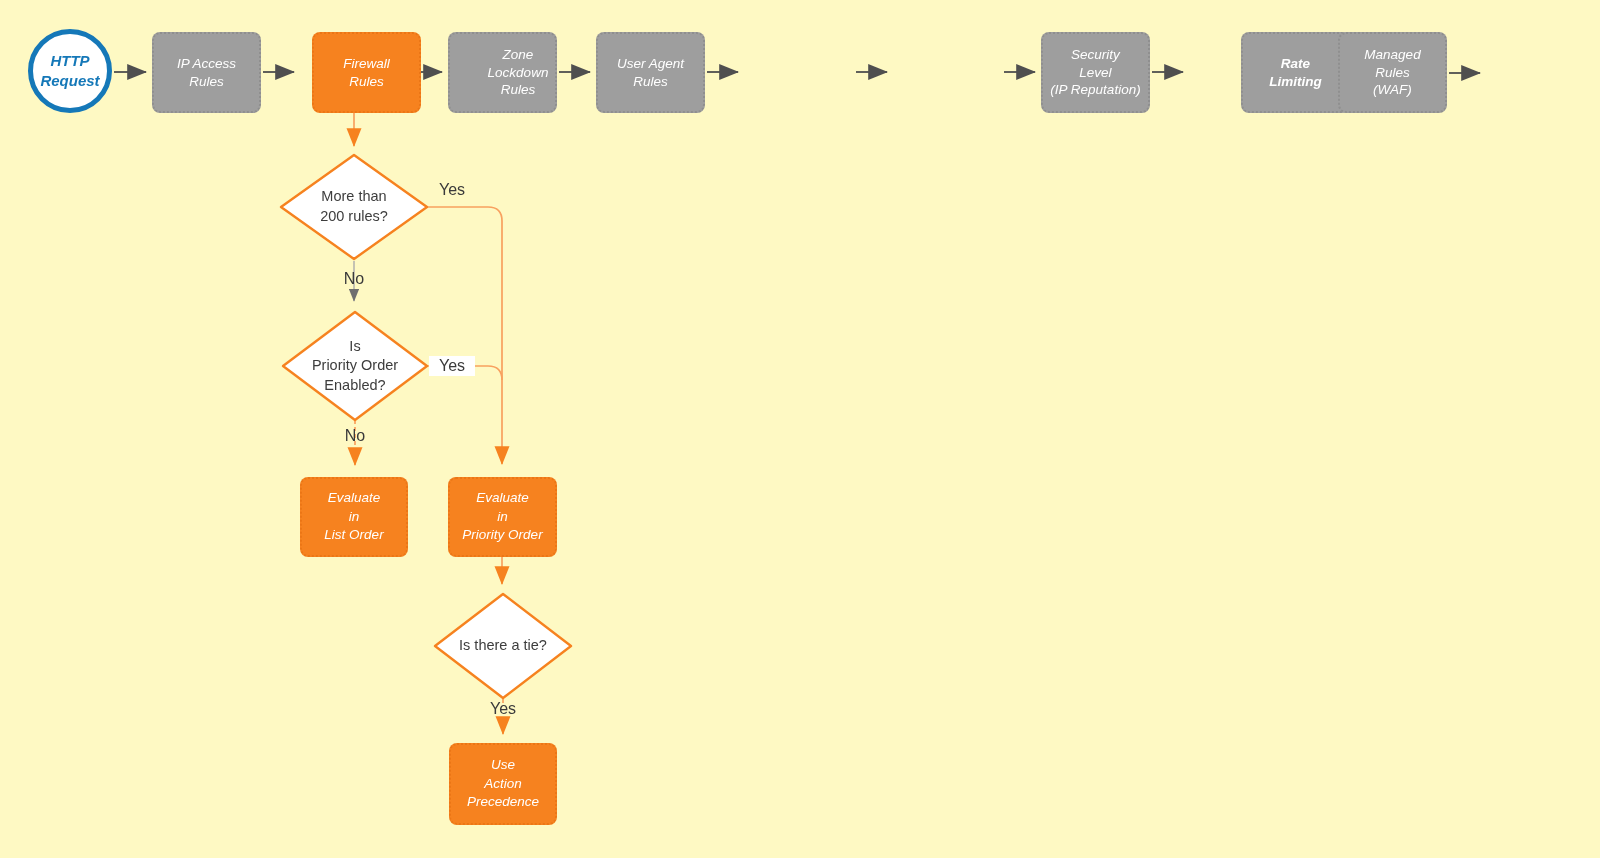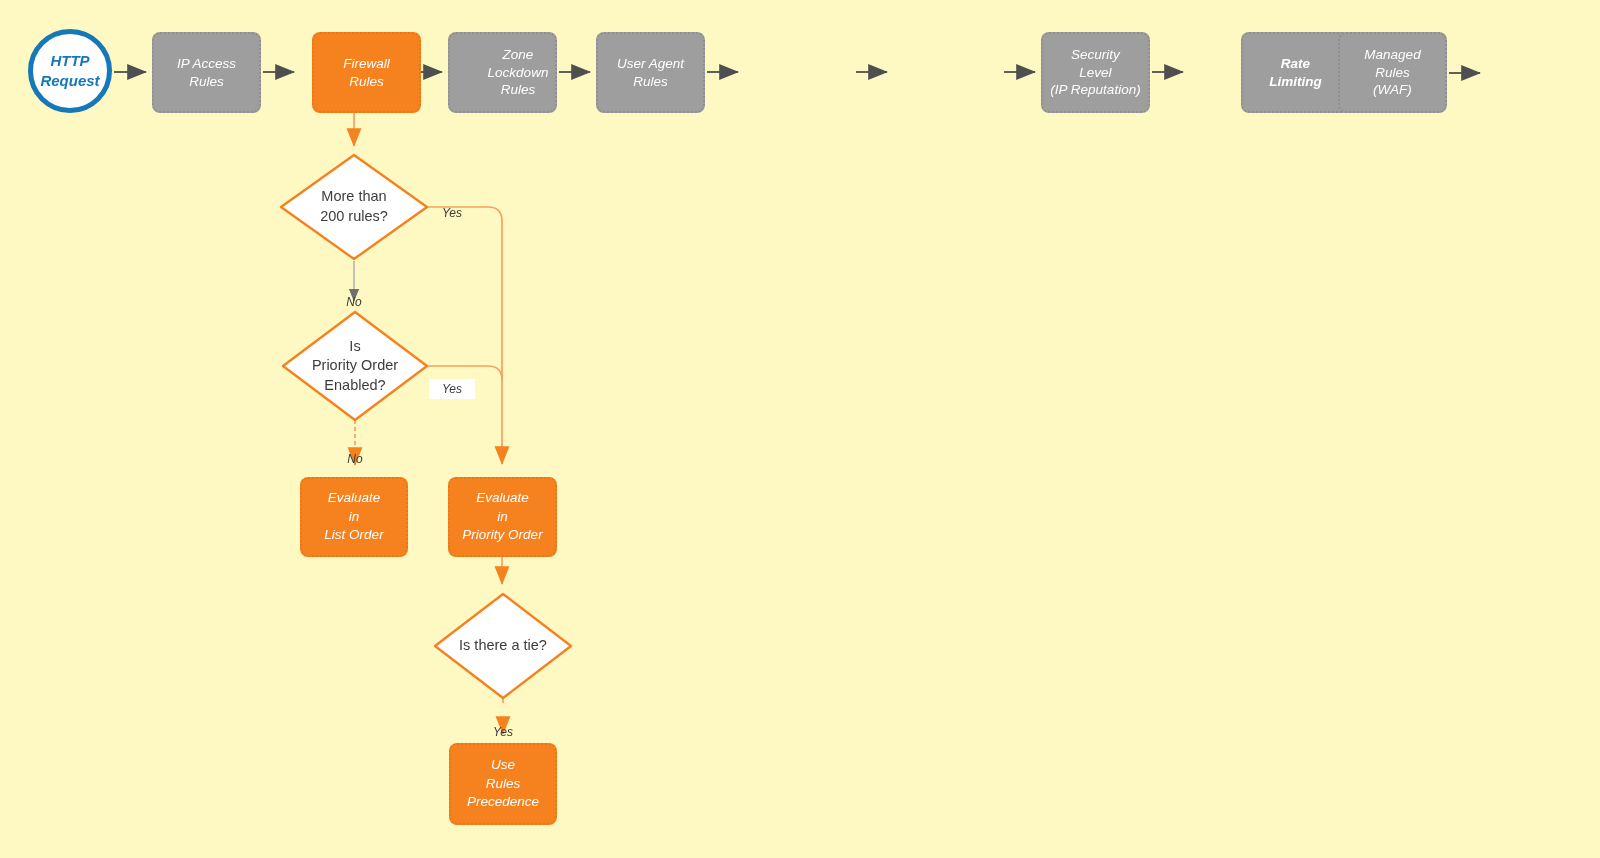--- a/index.html
+++ b/index.html
@@ -48,21 +48,21 @@
     background:#fff;border:5px solid var(--blue);
     color:var(--blue);font-weight:bold;font-style:italic;font-size:15px;line-height:1.35;
   }
   .circle.filled{background:var(--blue);border:none;color:#fff;}
   .dmd-label{
     position:absolute;display:flex;align-items:center;justify-content:center;
     text-align:center;white-space:pre-line;color:#3D3D3D;font-size:14.5px;line-height:1.35;
   }
   .edge-label{
     position:absolute;width:40px;height:20px;display:flex;align-items:center;justify-content:center;
-    font-style:italic;font-size:12px;color:#3A3A3A;margin-top:23px;
+    font-size:16px;color:#3A3A3A;
   }
   .edge-label.on-line{background:#ffffff;padding:0 3px;}
 </style>
 </head>
 <body>
 
 <div class="canvas">
 
   <svg class="layer" width="1600" height="858" viewBox="0 0 1600 858" xmlns="http://www.w3.org/2000/svg">
     <defs>
@@ -137,21 +137,21 @@
 Enabled?</div>
   <div class="dmd-label" style="left:443px;top:632px;width:120px;height:28px;">Is there a tie?</div>
 
   <div class="node action" style="left:300px;top:477px;width:108px;height:80px;">Evaluate
 in
 List Order</div>
   <div class="node action" style="left:448px;top:477px;width:109px;height:80px;">Evaluate
 in
 Priority Order</div>
   <div class="node action" style="left:449px;top:743px;width:108px;height:82px;">Use
-Rules
+Action
 Precedence</div>
 
   <div class="edge-label" style="left:432px;top:180px;">Yes</div>
   <div class="edge-label" style="left:334px;top:269px;">No</div>
   <div class="edge-label on-line" style="left:429px;top:356px;">Yes</div>
   <div class="edge-label" style="left:335px;top:426px;">No</div>
   <div class="edge-label" style="left:483px;top:699px;">Yes</div>
 
 </div>
 

